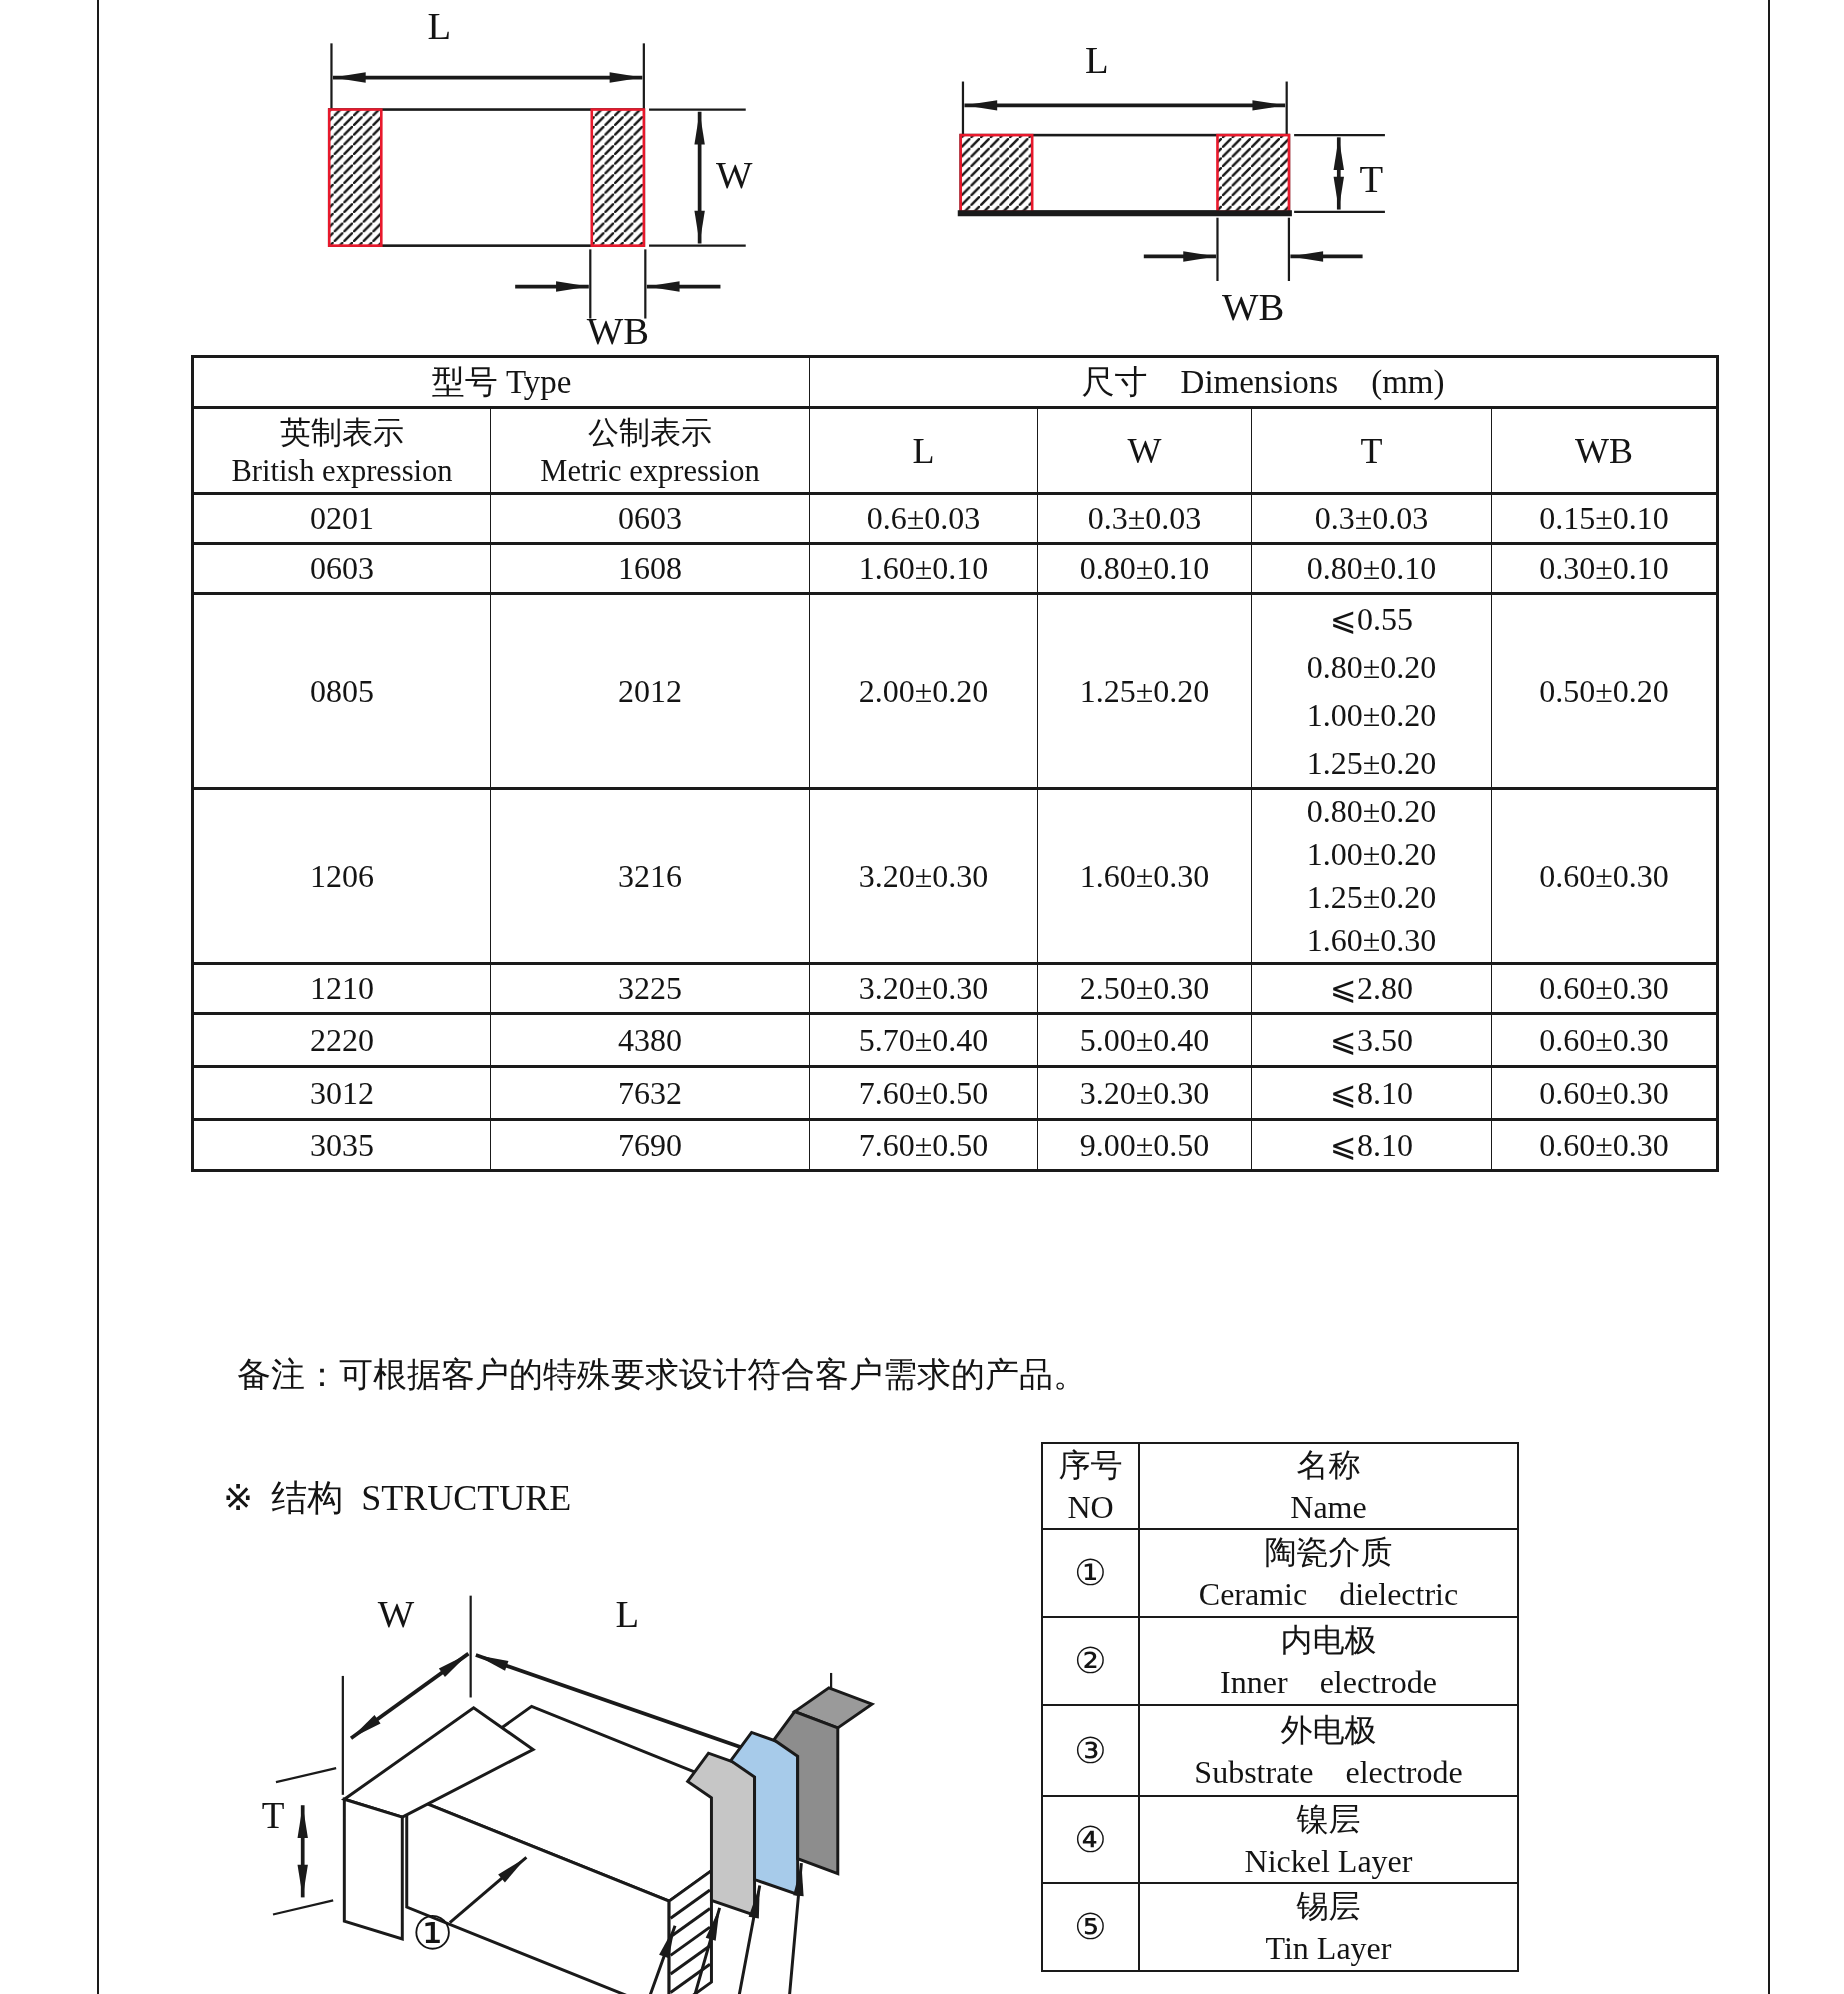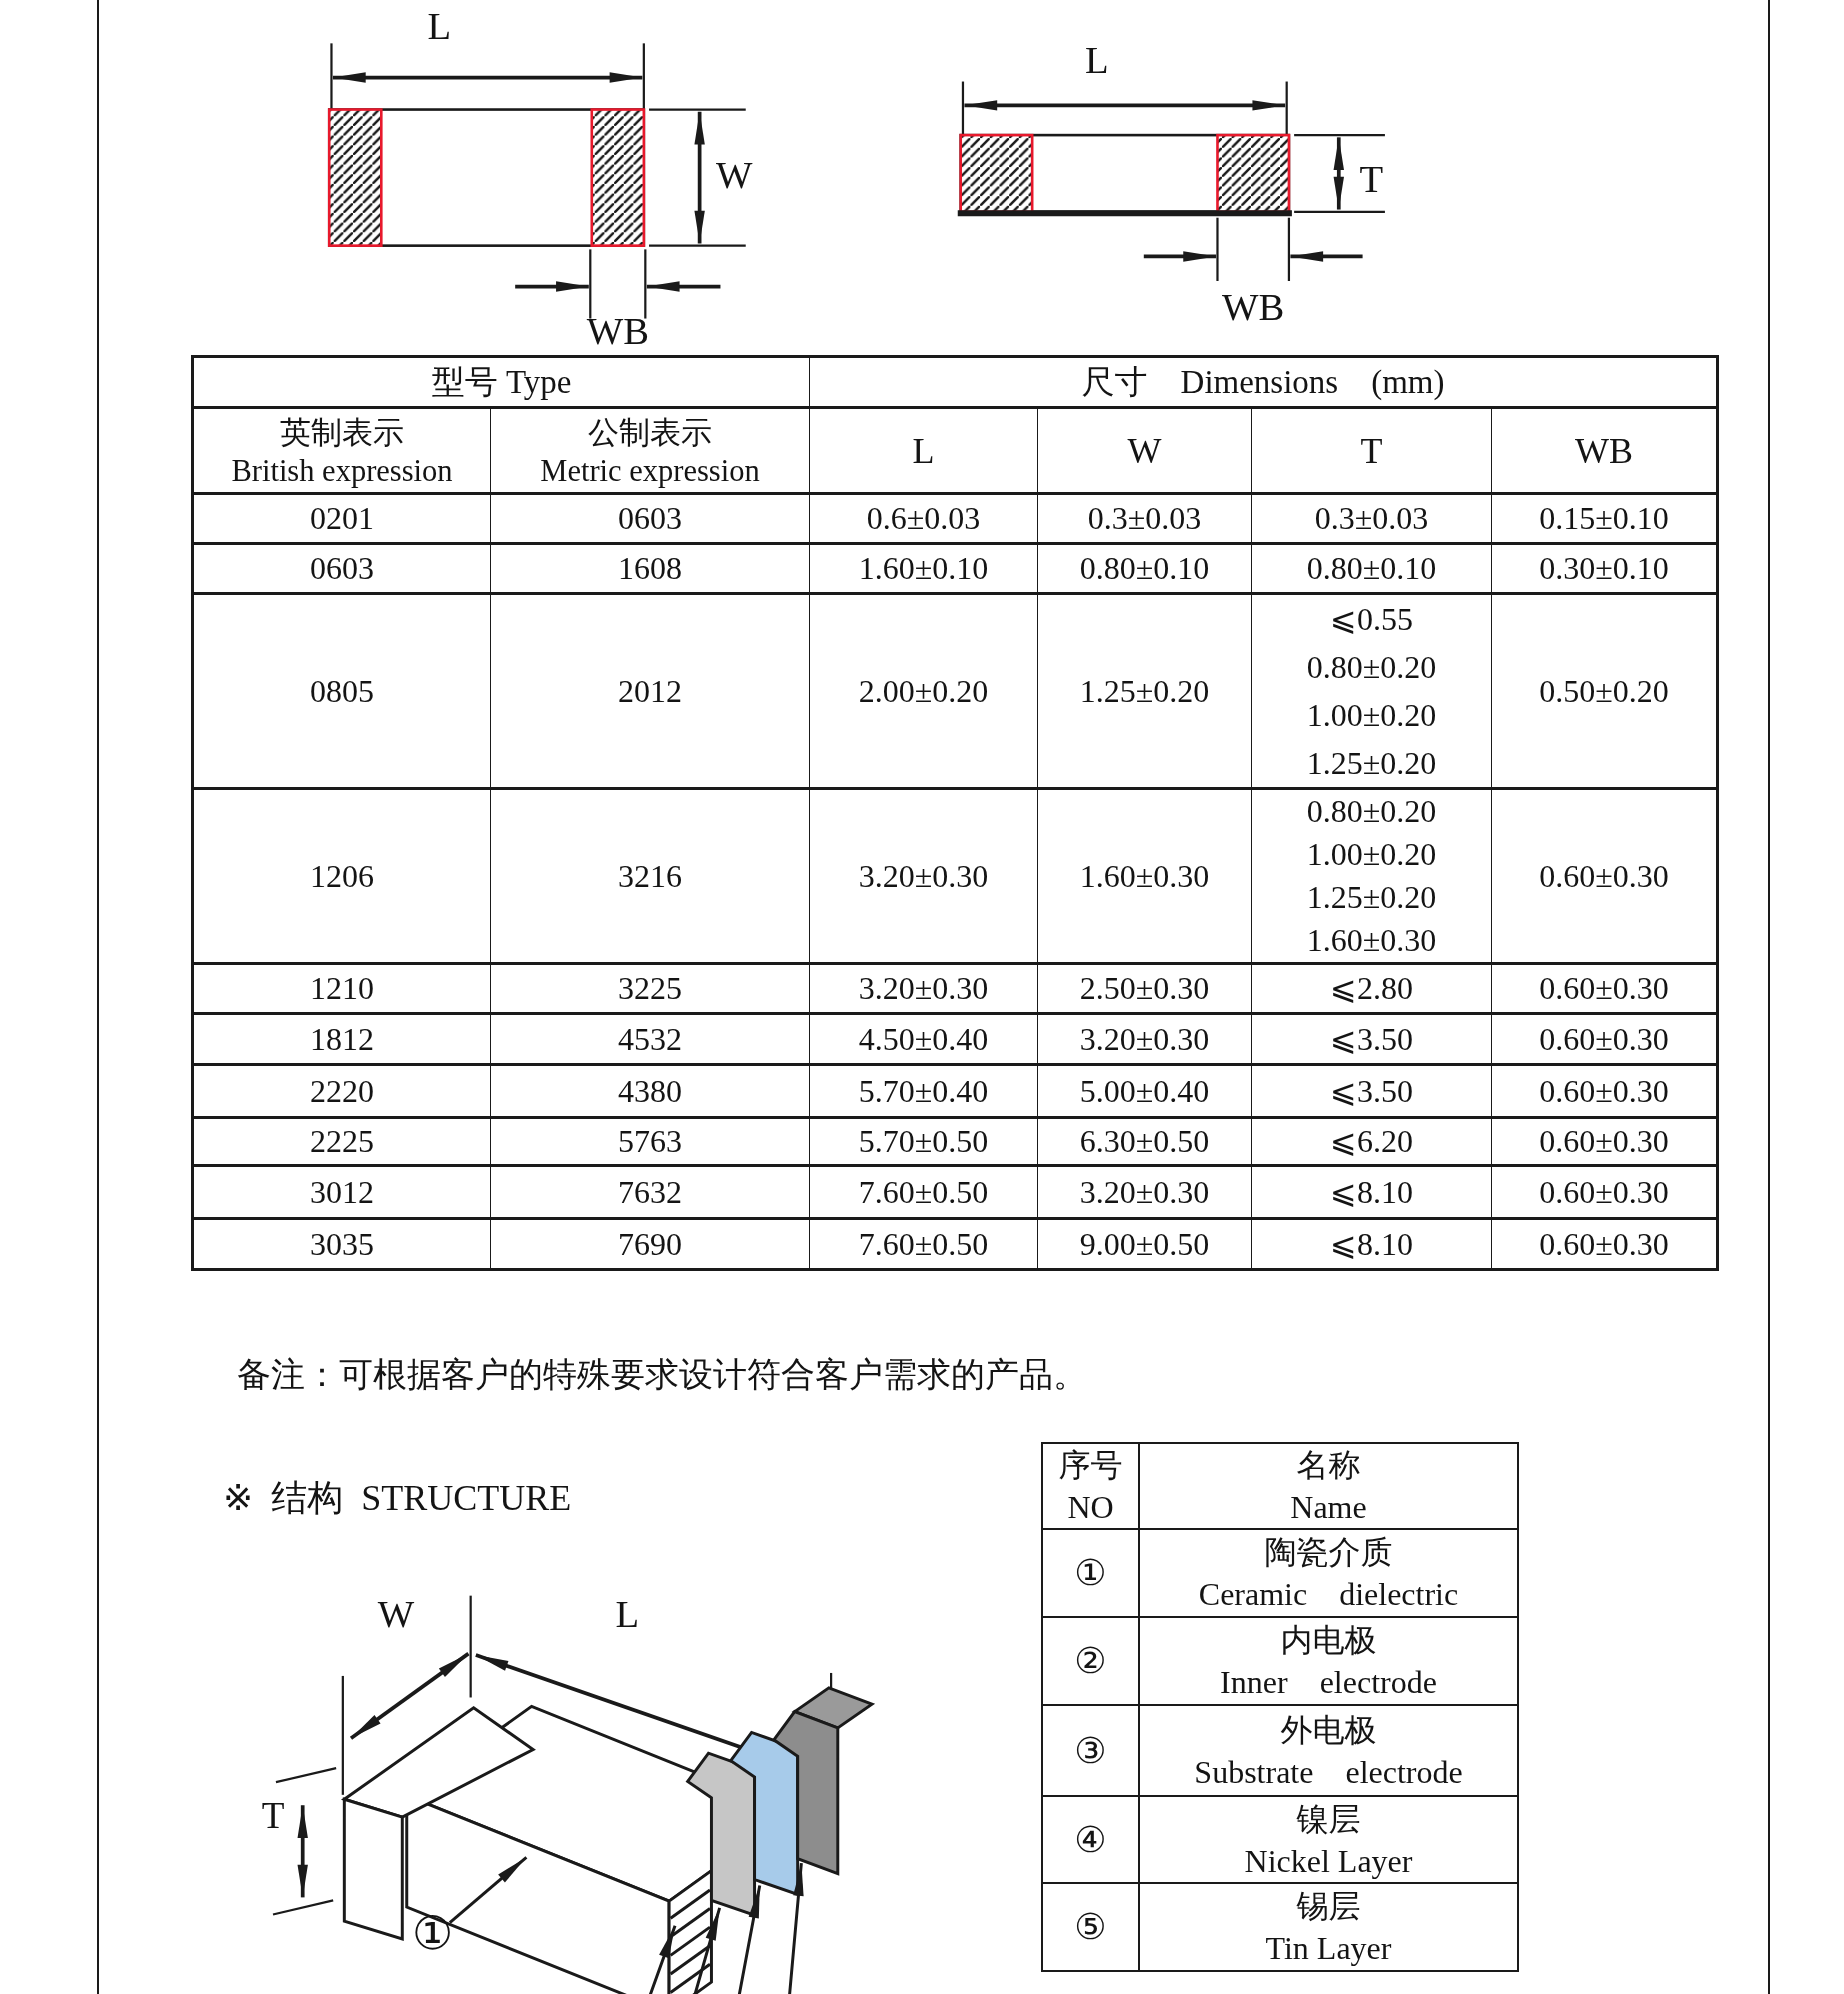--- a/index.html
+++ b/index.html
@@ -174,47 +174,27 @@
         <tr style="height: 47px;">
           <td>1210</td>
           <td>3225</td>
           <td>3.20±0.30</td>
           <td>2.50±0.30</td>
           <td>
             <div style="line-height: 47px;">⩽2.80</div>
           </td>
           <td>0.60±0.30</td>
         </tr>
-        <tr style="height: 48px;">
-          <td>1812</td>
-          <td>4532</td>
-          <td>4.50±0.40</td>
-          <td>3.20±0.30</td>
-          <td>
-            <div style="line-height: 48px;">⩽3.50</div>
-          </td>
-          <td>0.60±0.30</td>
-        </tr>
         <tr style="height: 50px;">
           <td>2220</td>
           <td>4380</td>
           <td>5.70±0.40</td>
           <td>5.00±0.40</td>
           <td>
             <div style="line-height: 50px;">⩽3.50</div>
-          </td>
-          <td>0.60±0.30</td>
-        </tr>
-        <tr style="height: 45px;">
-          <td>2225</td>
-          <td>5763</td>
-          <td>5.70±0.50</td>
-          <td>6.30±0.50</td>
-          <td>
-            <div style="line-height: 45px;">⩽6.20</div>
           </td>
           <td>0.60±0.30</td>
         </tr>
         <tr style="height: 50px;">
           <td>3012</td>
           <td>7632</td>
           <td>7.60±0.50</td>
           <td>3.20±0.30</td>
           <td>
             <div style="line-height: 50px;">⩽8.10</div>

